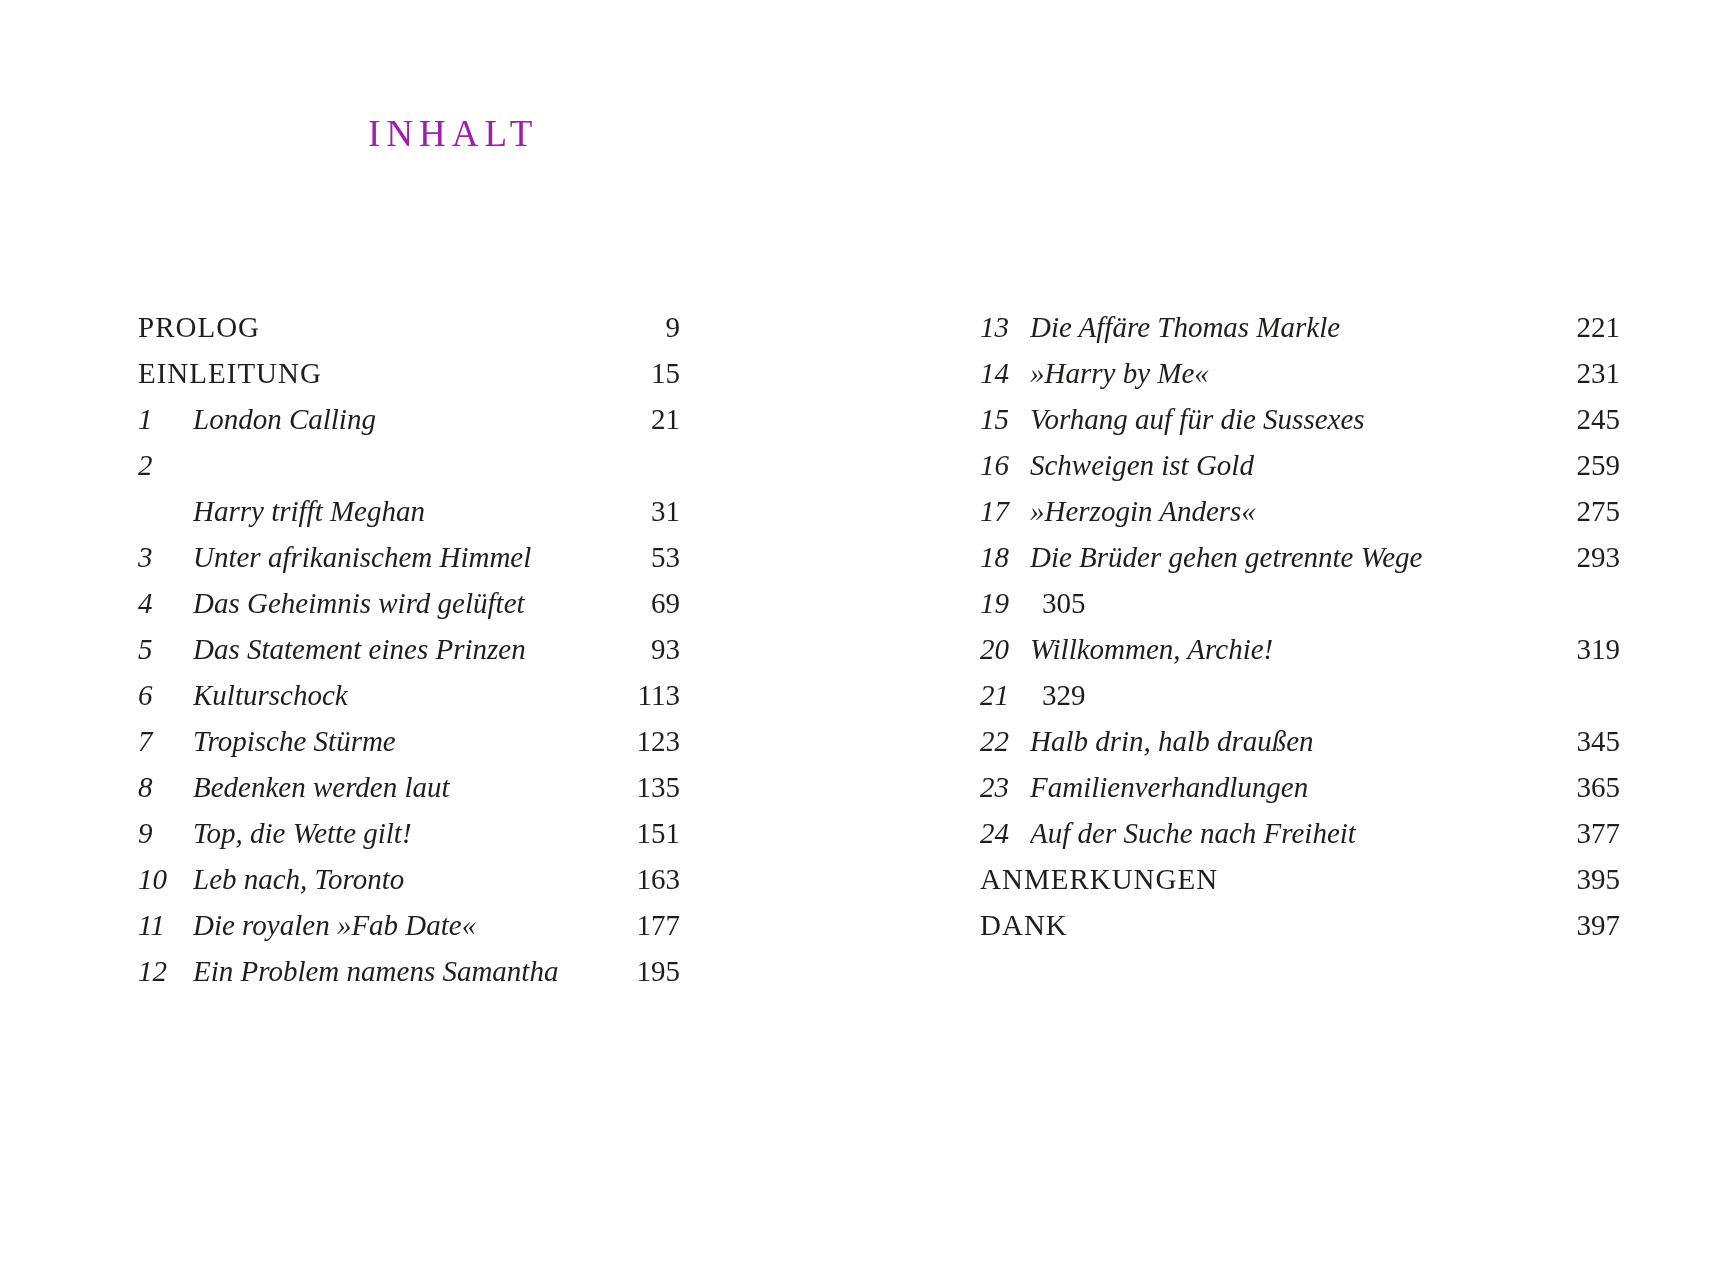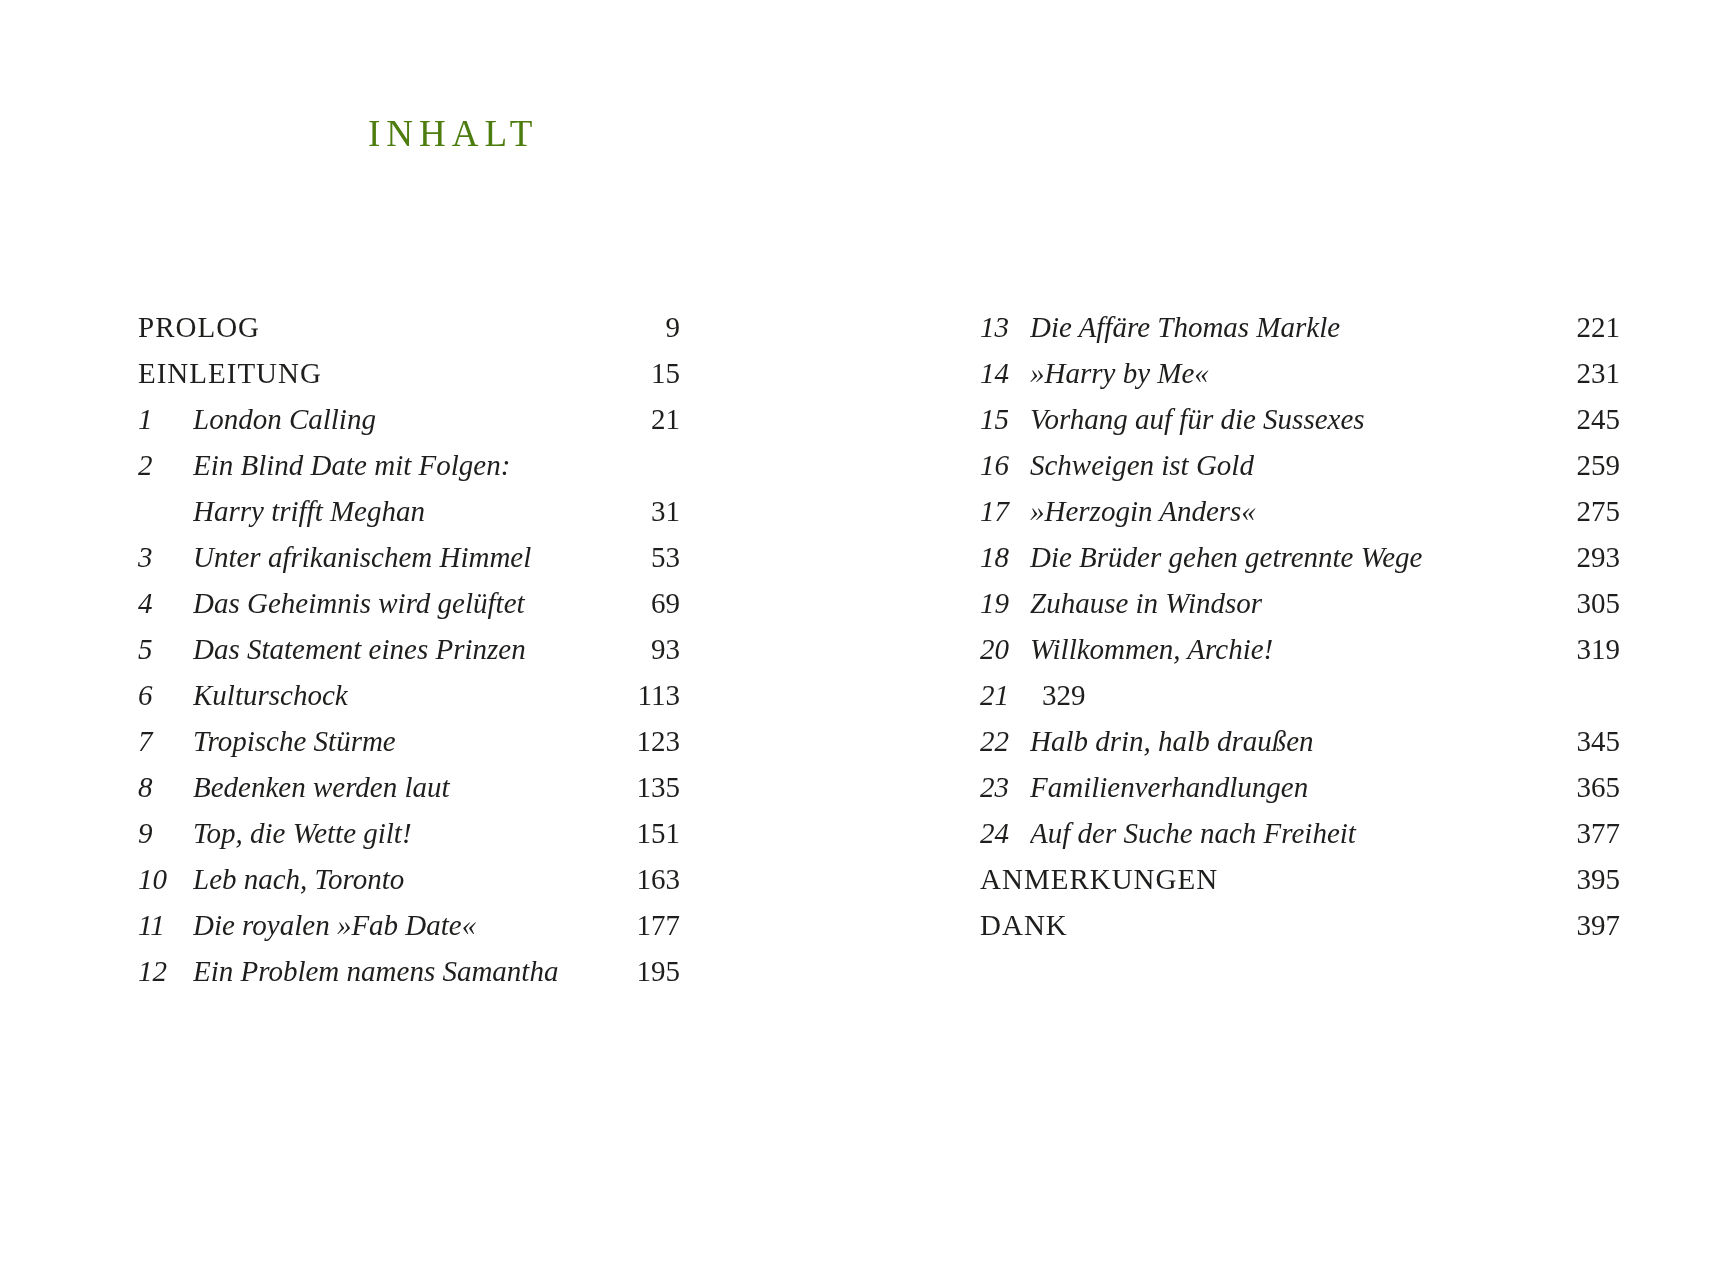--- a/index.html
+++ b/index.html
@@ -15,21 +15,21 @@
     font-family: "Liberation Serif", "DejaVu Serif", serif;
     color: #1e1e1c;
   }
 
   .toc-title {
     position: absolute;
     left: 368px;
     top: 112px;
     font-size: 37px;
     letter-spacing: 6px;
-    color: #4d7c0f;
+    color: #a21caf;
     font-weight: 400;
   }
 
   .toc-column {
     position: absolute;
     top: 304px;
     display: block;
   }
   .toc-column.left  { left: 138px; width: 542px; }
   .toc-column.right { left: 980px; width: 640px; }
@@ -86,21 +86,20 @@
     <span class="cell-title">EINLEITUNG</span>
     <span class="cell-page">15</span>
   </div>
     <div class="toc-row">
     <span class="cell-num">1</span>
     <span class="cell-title">London Calling</span>
     <span class="cell-page">21</span>
   </div>
     <div class="toc-row">
     <span class="cell-num">2</span>
-    <span class="cell-title">Ein Blind Date mit Folgen:</span>
     <span class="cell-page"></span>
   </div>
     <div class="toc-row">
     <span class="cell-num"></span>
     <span class="cell-title">Harry trifft Meghan</span>
     <span class="cell-page">31</span>
   </div>
     <div class="toc-row">
     <span class="cell-num">3</span>
     <span class="cell-title">Unter afrikanischem Himmel</span>
@@ -179,21 +178,20 @@
     <span class="cell-title">»Herzogin Anders«</span>
     <span class="cell-page">275</span>
   </div>
     <div class="toc-row">
     <span class="cell-num">18</span>
     <span class="cell-title">Die Brüder gehen getrennte Wege</span>
     <span class="cell-page">293</span>
   </div>
     <div class="toc-row">
     <span class="cell-num">19</span>
-    <span class="cell-title">Zuhause in Windsor</span>
     <span class="cell-page">305</span>
   </div>
     <div class="toc-row">
     <span class="cell-num">20</span>
     <span class="cell-title">Willkommen, Archie!</span>
     <span class="cell-page">319</span>
   </div>
     <div class="toc-row">
     <span class="cell-num">21</span>
     <span class="cell-page">329</span>

